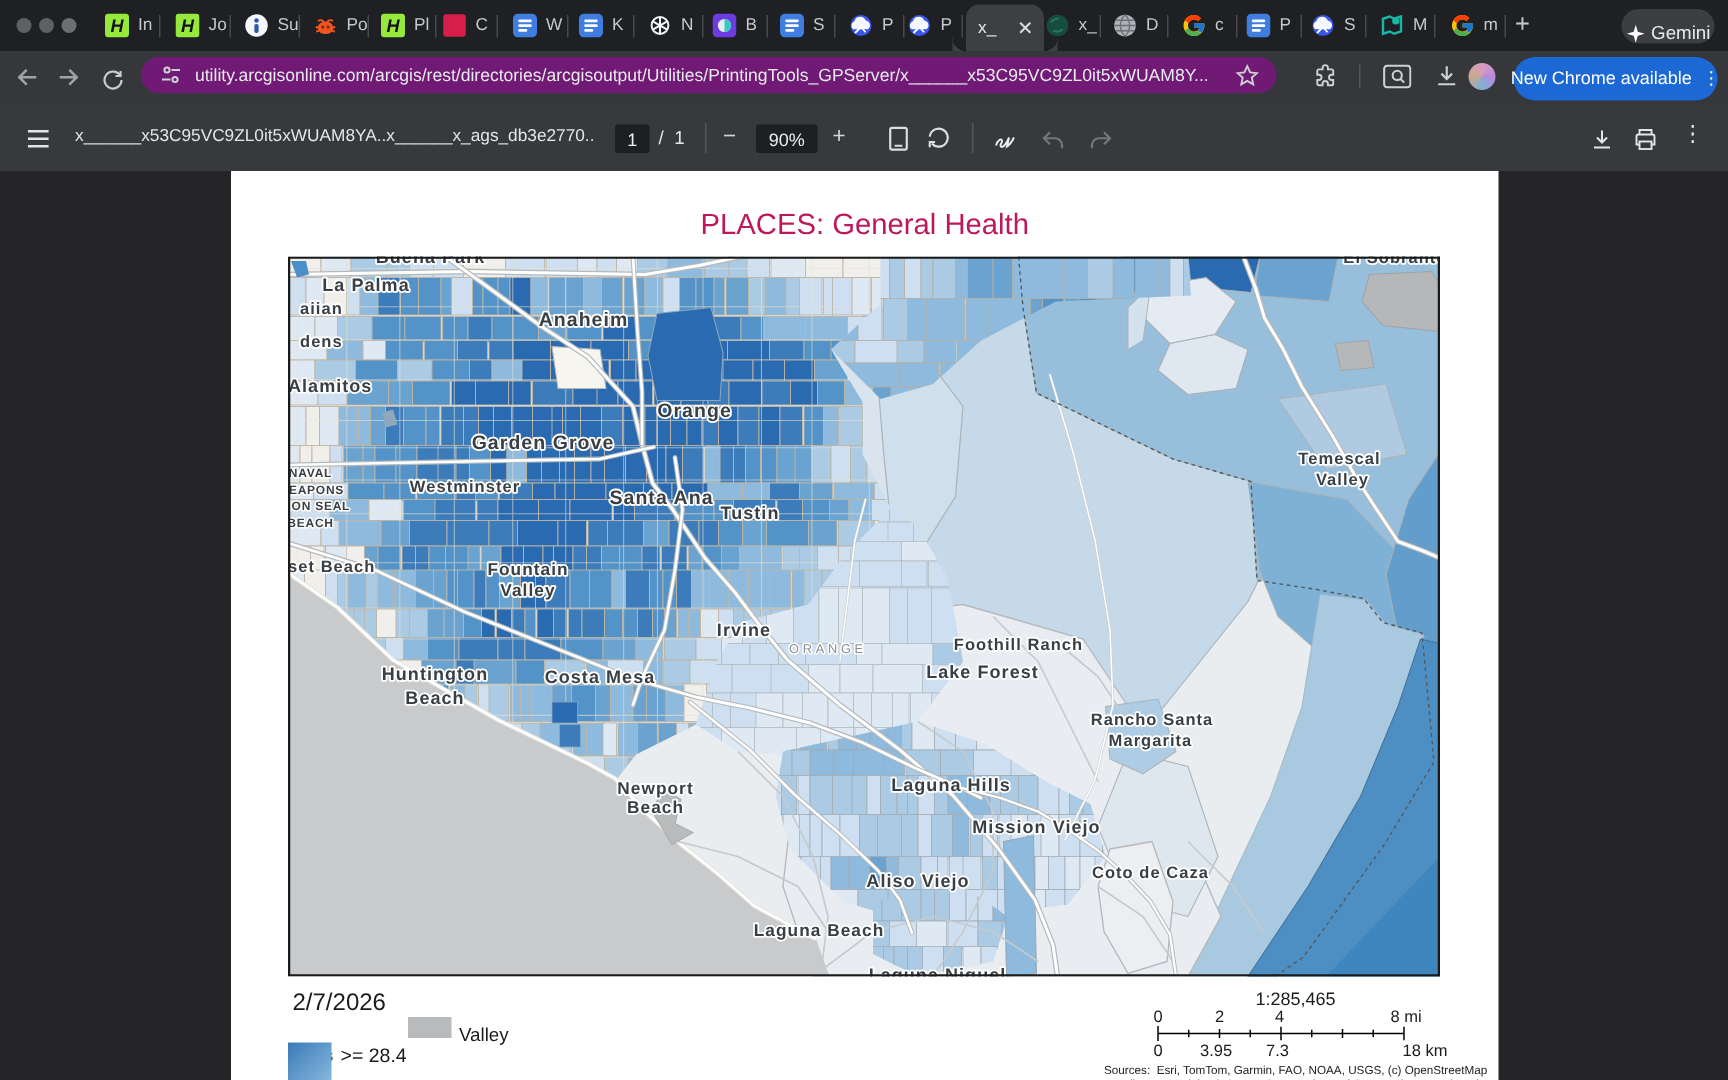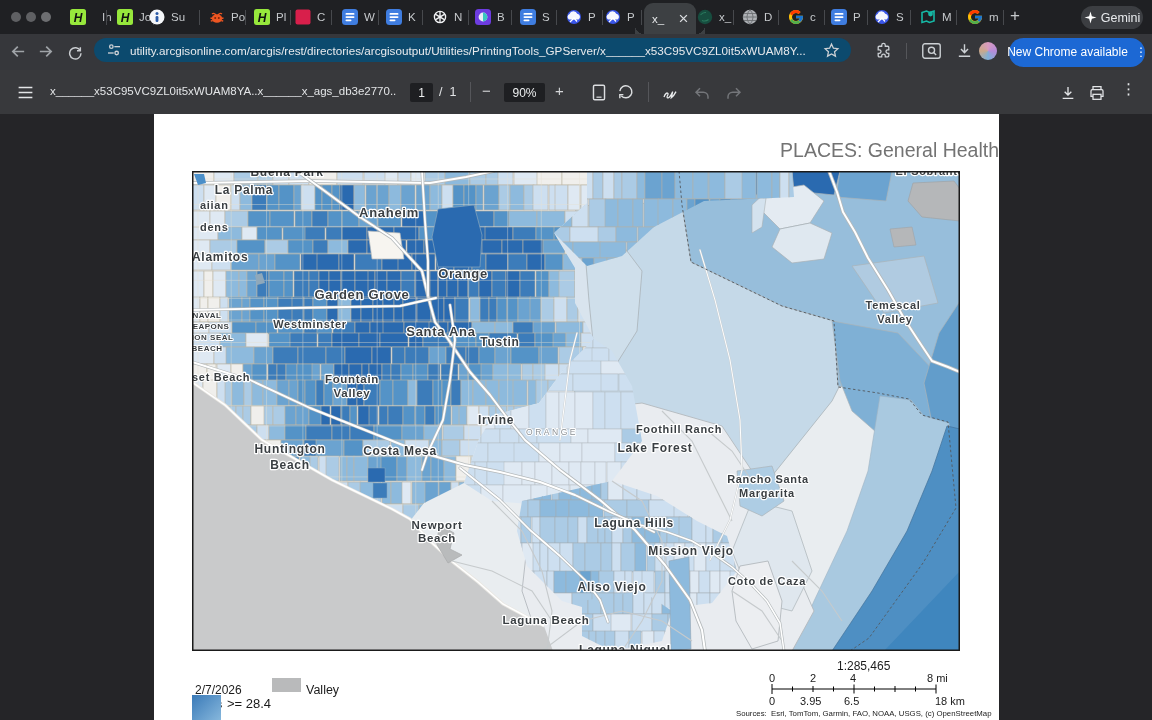--- a/index.html
+++ b/index.html
@@ -7,60 +7,60 @@
 #tabstrip{position:absolute;left:0;top:0;width:1152px;height:34px;background:#1f2023}
 .wdot{position:absolute;top:12px;width:10px;height:10px;border-radius:50%;background:#5f6063}
 .tab{position:absolute;top:0;height:34px;display:flex;align-items:center;color:#c6c9cc;font-size:11.5px}
 .tsep{position:absolute;top:10px;width:1px;height:15px;background:#47494d}
 .fav{width:16px;height:16px;display:inline-block;position:relative}
 #activetab{position:absolute;left:644px;top:3px;width:52px;height:31px;background:#3d4043;border-radius:9px 9px 0 0;color:#e6e8ea;font-size:11.5px;display:flex;align-items:center;justify-content:space-between;padding:0 8px}
 #activetab:before,#activetab:after{content:"";position:absolute;bottom:0;width:9px;height:9px;background:radial-gradient(circle at 0 0,transparent 9px,#3d4043 9px)}
 #activetab:before{left:-9px;transform:scaleX(-1)}
 #activetab:after{right:-9px}
 .plus{position:absolute;left:1010px;top:6px;color:#c6c9cc;font-size:17px;font-weight:400}
-#gembtn{position:absolute;left:1081px;top:6px;width:62px;height:23px;background:#3c3e42;border-radius:12px;color:#e8eaed;font-size:12.5px;display:flex;align-items:center;justify-content:center;gap:4px}
+#gembtn{position:absolute;left:1081px;top:6px;width:62px;height:23px;background:#3c3e42;border-radius:12px;color:#e8eaed;font-size:12.5px;display:flex;align-items:flex-end;justify-content:center;gap:4px}
 
 #toolbar{position:absolute;left:0;top:34px;width:1152px;height:36px;background:#36373b}
-#omni{position:absolute;left:94px;top:38px;width:757px;height:24px;background:#0c4a6e;border-radius:14px;color:#e8eaed;font-size:11.7px;display:flex;align-items:center}
+#omni{position:absolute;left:94px;top:38px;width:757px;height:24px;background:#701a75;border-radius:14px;color:#e8eaed;font-size:11.7px;display:flex;align-items:center}
 #omni .url{white-space:nowrap;overflow:hidden}
 #newchrome{position:absolute;left:1009px;top:37.5px;width:136px;height:29px;background:#1c68d4;border-radius:15px;color:#fff;font-size:12px;display:flex;align-items:center;justify-content:center;white-space:nowrap}
 
 #pdfbar{position:absolute;left:0;top:70px;width:1152px;height:44px;background:#38393c;color:#e3e5e7}
 .pdftxt{position:absolute;top:15px;font-size:12.5px;color:#e3e5e7}
 .dbox{position:absolute;top:13px;height:19px;background:#1e1f22;border-radius:2px;color:#eceeef;font-size:12px;display:flex;align-items:center;justify-content:center}
 .vsep{position:absolute;top:12px;width:1px;height:20px;background:#55565a}
 
 #page{position:absolute;left:154px;top:114px;width:845px;height:606px;background:#ffffff}
-#title{position:absolute;left:0;top:25px;width:845px;text-align:right;font-size:19.5px;color:#737373;letter-spacing:0}
+#title{position:absolute;left:0;top:25px;width:845px;text-align:center;font-size:19.5px;color:#be185d;letter-spacing:0}
 #mapbox{position:absolute;left:38px;top:57px;width:768px;height:436px}
 .leg{position:absolute;color:#1b1b1b}
 svg text{stroke-linejoin:round}
 </style></head>
 <body>
 <div id="tabstrip">
   <div class="wdot" style="left:11px"></div>
     <div class="wdot" style="left:26px"></div>
     <div class="wdot" style="left:41px;background:#6d6e71"></div>
   <div class="tab" style="left:70px">
       <span class="fav"><svg class="fav" viewBox="0 0 16 16">
           <rect width="16" height="16" rx="2.5" fill="#97e83c"></rect>
           <text x="8" y="12.5" font-size="12" font-weight="bold" font-family="Liberation Sans" fill="#111" text-anchor="middle" font-style="italic">H</text>
         </svg></span>
-      <span style="margin-left:16px">In</span>
+      <span style="margin-left:6px">In</span>
     </div>
     <div class="tsep" style="left:106px"></div>
     <div class="tab" style="left:117px">
       <span class="fav"><svg class="fav" viewBox="0 0 16 16">
           <rect width="16" height="16" rx="2.5" fill="#97e83c"></rect>
           <text x="8" y="12.5" font-size="12" font-weight="bold" font-family="Liberation Sans" fill="#111" text-anchor="middle" font-style="italic">H</text>
         </svg></span>
       <span style="margin-left:6px">Jo</span>
     </div>
     <div class="tsep" style="left:153px"></div>
-    <div class="tab" style="left:149px">
+    <div class="tab" style="left:163px">
       <span class="fav"><svg class="fav" viewBox="0 0 16 16">
           <circle cx="8" cy="8" r="7.5" fill="#f5f7fa"></circle>
           <circle cx="8" cy="4.6" r="1.5" fill="#2b5aa6"></circle>
           <rect x="6.6" y="7" width="2.8" height="6" rx="1.2" fill="#2b5aa6"></rect>
         </svg></span>
       <span style="margin-left:6px">Su</span>
     </div>
     <div class="tsep" style="left:199px"></div>
     <div class="tab" style="left:209px">
       <span class="fav"><svg class="fav" viewBox="0 0 16 16">
@@ -1313,21 +1313,21 @@
         <text x="499" y="384" font-size="12" font-family="Liberation Sans" font-weight="bold" fill="#3a3f43" letter-spacing="0.7" text-anchor="middle" stroke="#ffffff" stroke-width="2.4" paint-order="stroke" stroke-linejoin="round">Mission Viejo</text>
         <text x="420" y="420" font-size="12" font-family="Liberation Sans" font-weight="bold" fill="#3a3f43" letter-spacing="0.7" text-anchor="middle" stroke="#ffffff" stroke-width="2.4" paint-order="stroke" stroke-linejoin="round">Aliso Viejo</text>
         <text x="575" y="414" font-size="11" font-family="Liberation Sans" font-weight="bold" fill="#3a3f43" letter-spacing="0.7" text-anchor="middle" stroke="#ffffff" stroke-width="2.4" paint-order="stroke" stroke-linejoin="round">Coto de Caza</text>
         <text x="433" y="483" font-size="12" font-family="Liberation Sans" font-weight="bold" fill="#3a3f43" letter-spacing="0.7" text-anchor="middle" stroke="#ffffff" stroke-width="2.4" paint-order="stroke" stroke-linejoin="round">Laguna Niguel</text>
         <text x="701" y="138" font-size="11" font-family="Liberation Sans" font-weight="bold" fill="#3a3f43" letter-spacing="0.7" text-anchor="middle" stroke="#ffffff" stroke-width="2.4" paint-order="stroke" stroke-linejoin="round">Temescal</text>
         <text x="703" y="152" font-size="11" font-family="Liberation Sans" font-weight="bold" fill="#3a3f43" letter-spacing="0.7" text-anchor="middle" stroke="#ffffff" stroke-width="2.4" paint-order="stroke" stroke-linejoin="round">Valley</text>
         <text x="738" y="4" font-size="11" font-family="Liberation Sans" font-weight="bold" fill="#3a3f43" letter-spacing="0.7" text-anchor="middle" stroke="#ffffff" stroke-width="2.4" paint-order="stroke" stroke-linejoin="round">El Sobrante</text>
         <rect x="0.75" y="0.75" width="766.5" height="478.5" fill="none" stroke="#1a1a1a" stroke-width="1.5"></rect>
       </svg>
     </div>
-  <div class="leg" style="left:41px;top:569px;font-size:12px">2/7/2026</div>
+  <div class="leg" style="left:41px;top:546px;font-size:16px">2/7/2026</div>
   <div class="leg" style="left:38px;top:584px;font-size:11px">Tracts</div>
   <div class="leg" style="left:118px;top:564px;width:29px;height:14px;background:#b9babb"></div>
   <div class="leg" style="left:152px;top:569px;font-size:12.5px">Valley</div>
   <div class="leg" style="left:38px;top:581px;width:29px;height:25px;background:linear-gradient(135deg,#3a7ab8,#86b7dc)"></div>
   <div class="leg" style="left:73px;top:582px;font-size:13px">&gt;= 28.4</div>
   <div class="leg" style="left:683px;top:545px;font-size:12px">1:285,465</div>
   <div class="leg" style="left:614px;top:558px;width:330px;font-size:11px">
      <span style="position:absolute;left:1px">0</span>
       <span style="position:absolute;left:42px">2</span>
       <span style="position:absolute;left:82px">4</span>
@@ -1341,18 +1341,18 @@
       <line x1="65.5" y1="2.5" x2="65.5" y2="7.5" stroke="#000"></line>
       <line x1="86" y1="0.5" x2="86" y2="9.5" stroke="#000"></line>
       <line x1="106.5" y1="2.5" x2="106.5" y2="7.5" stroke="#000"></line>
       <line x1="127" y1="2" x2="127" y2="8" stroke="#000"></line>
       <line x1="147.5" y1="2.5" x2="147.5" y2="7.5" stroke="#000"></line>
       <line x1="168" y1="0.5" x2="168" y2="9.5" stroke="#000"></line>
     </svg>
   <div class="leg" style="left:614px;top:581px;width:360px;font-size:11px">
      <span style="position:absolute;left:1px">0</span>
       <span style="position:absolute;left:32px">3.95</span>
-      <span style="position:absolute;left:76px">6.5</span>
+      <span style="position:absolute;left:76px">7.3</span>
       <span style="position:absolute;left:167px">18 km</span>
   </div>
   <div class="leg" style="left:582px;top:595px;font-size:7.8px;color:#222">Sources:&nbsp; Esri, TomTom, Garmin, FAO, NOAA, USGS, (c) OpenStreetMap</div>
   <div class="leg" style="left:582px;top:604px;font-size:7.8px;color:#222">contributors, and the GIS User Community, Esri Community Maps Contri</div>
 </div>
 
 </body></html>

